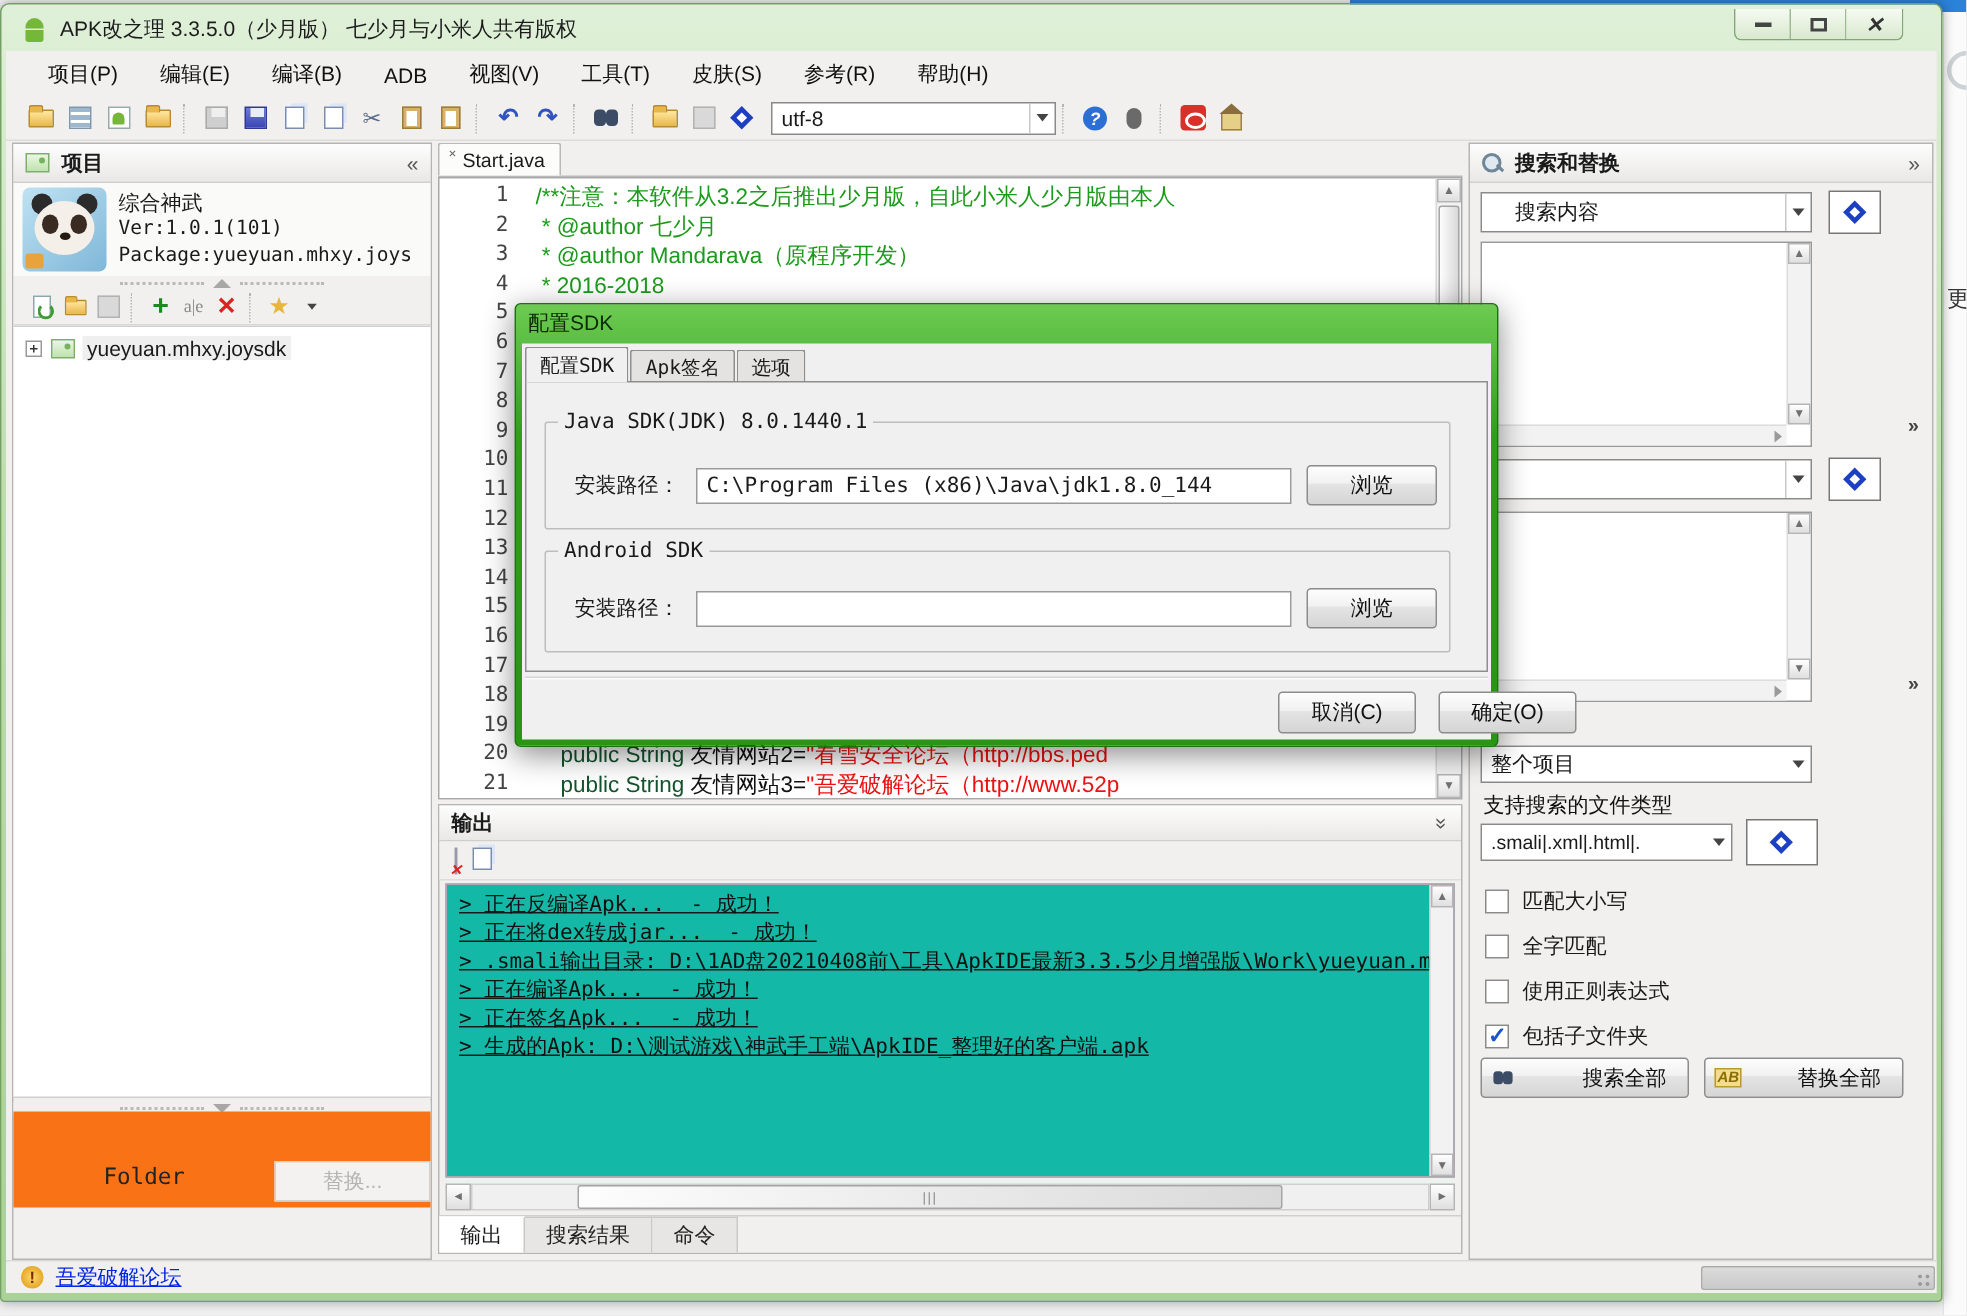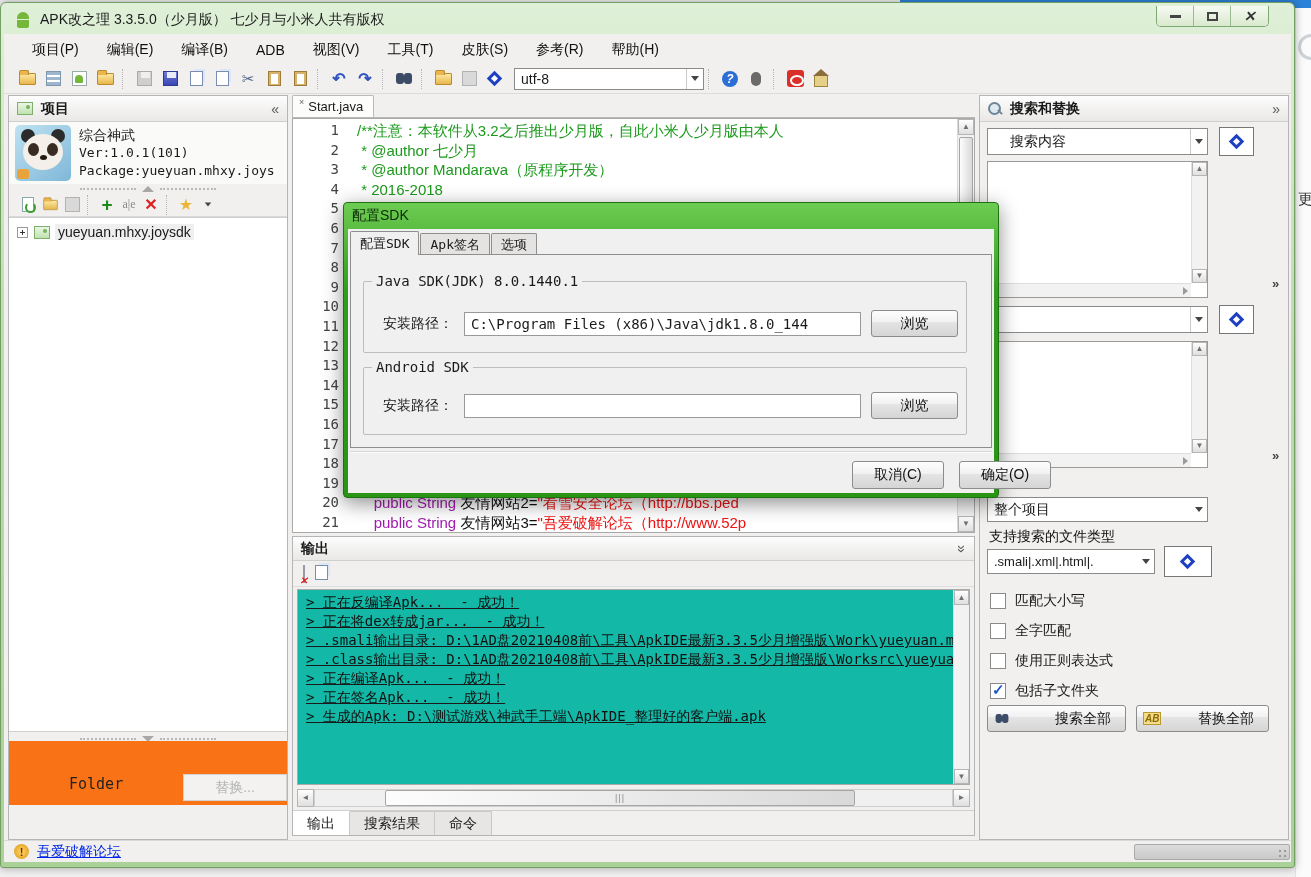--- a/index.html
+++ b/index.html
@@ -113,21 +113,21 @@
   
   .tabbar{left:292px;top:95px;width:683px;height:23px;background:#f1f0ee;border-bottom:1px solid #b9b9b9;display:flex;align-items:flex-end;}
   .etab{background:#fcfcfb;border:1px solid #b9b9b9;border-bottom:none;border-radius:2px 2px 0 0;height:22px;padding:0 10px 0 6px;display:flex;align-items:center;font-size:13px;font-family:"DejaVu Sans Mono","Liberation Mono",monospace;}
   .etab .closex{font-size:9px;color:#666;margin-right:4px;align-self:flex-start;margin-top:1px;}
   .editor{left:292px;top:118px;width:683px;height:415px;background:#fff;border:1px solid #a9a9a9;overflow:hidden;}
   .gutter{position:absolute;left:0;top:3px;width:52px;text-align:right;color:#444;}
   .gut{height:19.6px;font-size:14px;font-family:"DejaVu Sans Mono","Liberation Mono",monospace;padding-right:6px;}
   .codecol{position:absolute;left:64px;top:3px;right:18px;overflow:hidden;}
   .code-line{height:19.6px;font-size:15px;white-space:pre;font-family:"DejaVu Sans Mono","Liberation Mono",monospace;}
   .c-cmt{color:#1c9a1c;}
-  .c-kw{color:#a21caf;}
+  .c-kw{color:#14532d;}
   .c-pl{color:#111;}
   .c-str{color:#e11;}
   .ed-vscroll{position:absolute;right:0;top:0;width:17px;bottom:0;background:#f2f2f2;border-left:1px solid #d9d9d9;}
   .ed-vscroll .up{position:absolute;top:0;left:0;right:0;height:16px;}
   .ed-vscroll .dn{position:absolute;bottom:0;left:0;right:0;height:16px;}
   .ed-vscroll .th{position:absolute;left:1px;right:1px;top:18px;height:110px;}
 
   
   .op{left:292px;top:536px;width:683px;height:300px;background:#f1f0ee;border:1px solid #b5b5b5;}
   .op-header{position:absolute;left:0;top:0;right:0;height:24px;}
@@ -448,21 +448,20 @@
       <span class="chev" style="transform:rotate(90deg);">»</span>
     </div>
     <div class="op-tools">
       <span><i class="clear-ic"></i></span>
       <span><i class="page2" style="display:inline-block;"></i></span>
     </div>
     <div class="op-log">
       <div class="out-line">&gt; 正在反编译Apk...  - 成功！</div>
         <div class="out-line">&gt; 正在将dex转成jar...  - 成功！</div>
         <div class="out-line">&gt; .smali输出目录: D:\1AD盘20210408前\工具\ApkIDE最新3.3.5少月增强版\Work\yueyuan.m</div>
-        <div class="out-line">&gt; .class输出目录: D:\1AD盘20210408前\工具\ApkIDE最新3.3.5少月增强版\Worksrc\yueyua</div>
         <div class="out-line">&gt; 正在编译Apk...  - 成功！</div>
         <div class="out-line">&gt; 正在签名Apk...  - 成功！</div>
         <div class="out-line">&gt; 生成的Apk: D:\测试游戏\神武手工端\ApkIDE_整理好的客户端.apk</div>
       <div class="op-logscroll">
         <span class="sb-btn" style="position:absolute;top:0;left:0;right:0;height:15px;">▲</span>
         <span class="sb-btn" style="position:absolute;bottom:0;left:0;right:0;height:15px;">▼</span>
       </div>
     </div>
     <div class="op-hscroll">
       <span class="sb-btn" style="width:17px;">◄</span>

